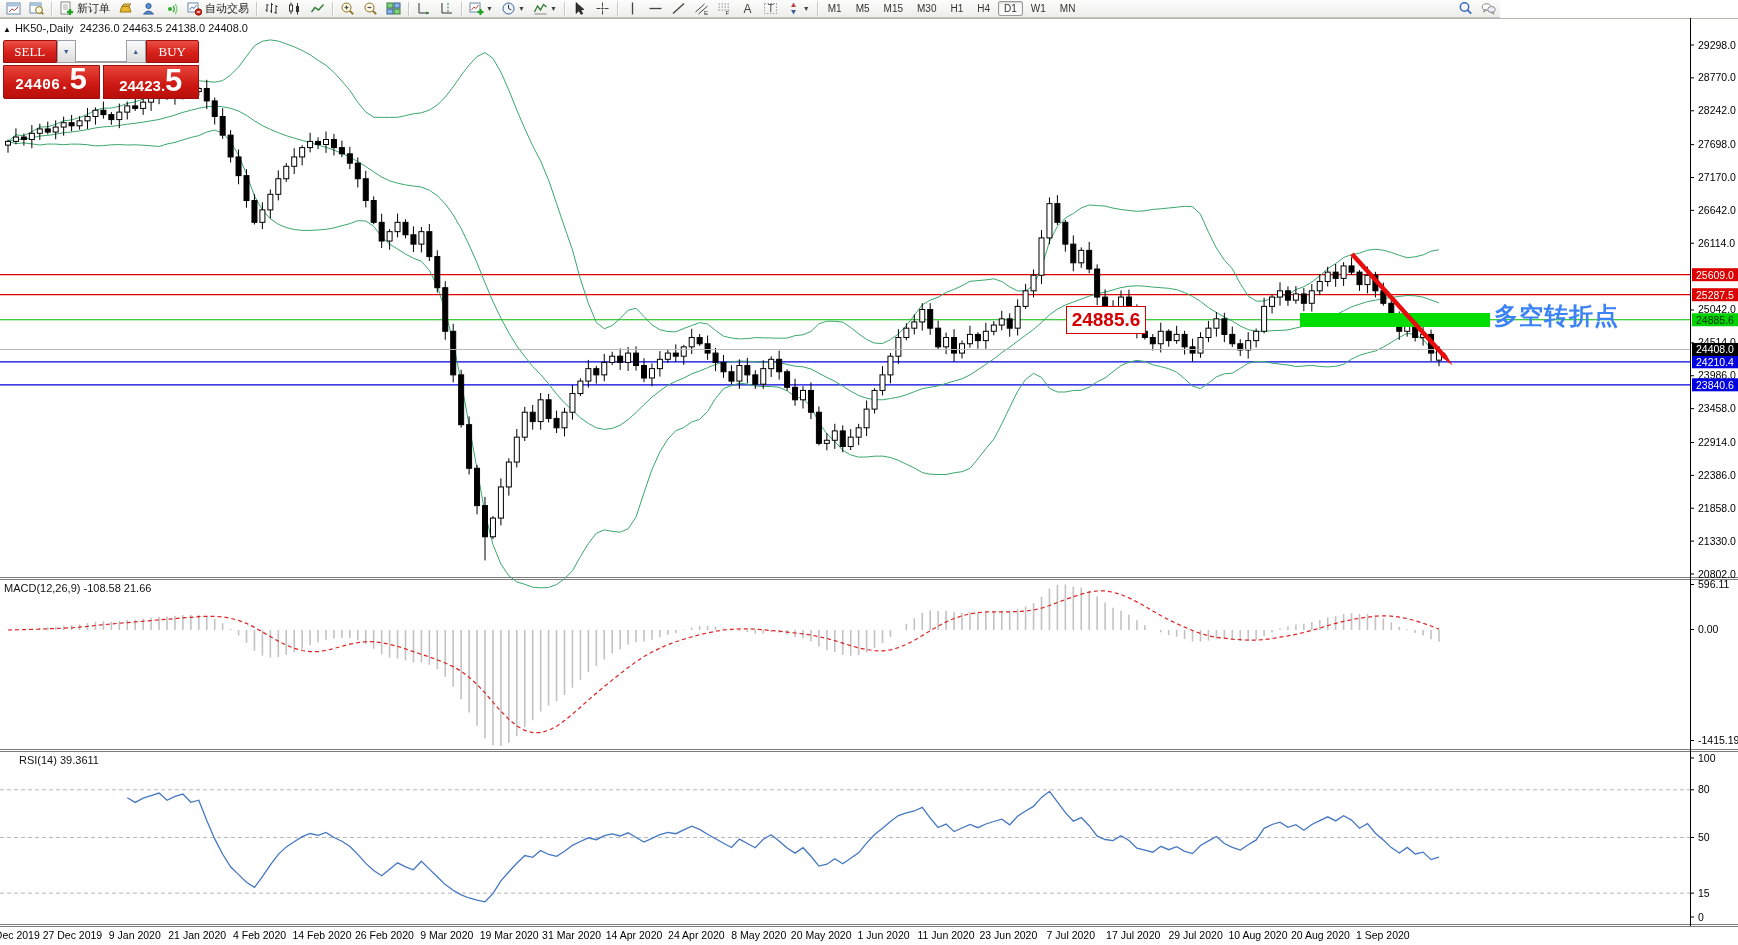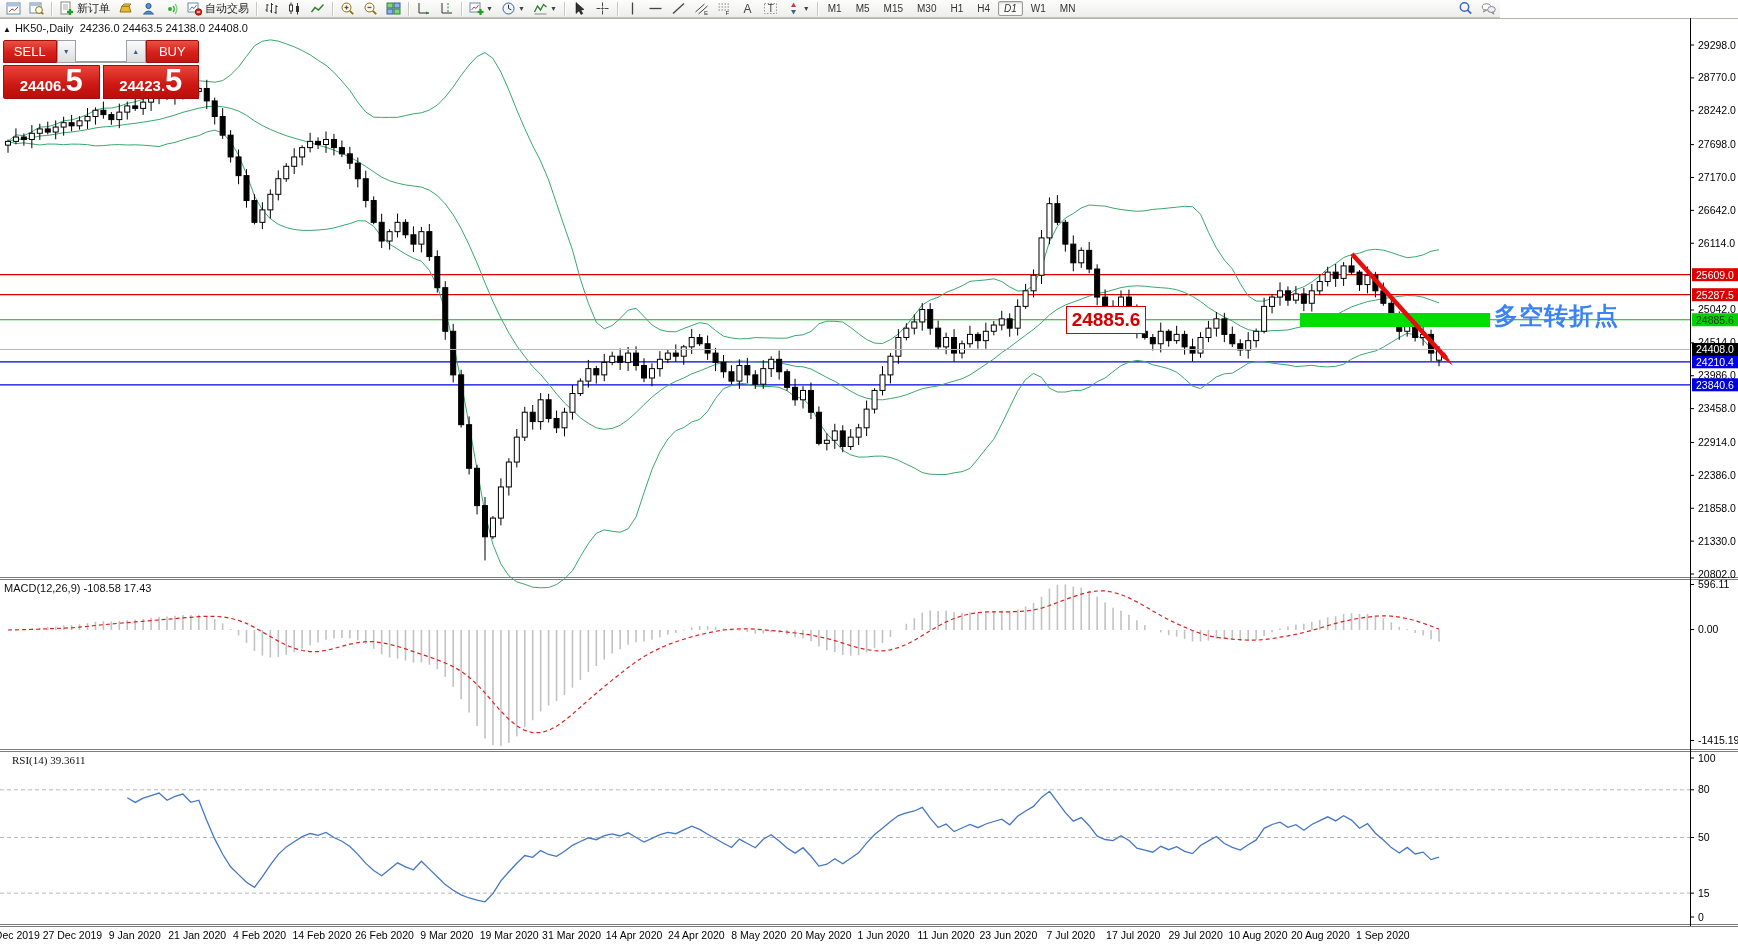--- a/index.html
+++ b/index.html
@@ -6,50 +6,50 @@
     font-family:"Liberation Sans",sans-serif;-webkit-font-smoothing:antialiased;}
   
   .toolbar{position:absolute;left:0;top:0;width:1500px;height:18px;display:flex;align-items:center;
     background:linear-gradient(#fdfdfd,#ededea);border-bottom:1px solid #c3c3bd;z-index:30;padding-left:2px;box-sizing:border-box;}
   .tb-item{display:flex;align-items:center;height:16px;padding:0 3px;border:1px solid transparent;border-radius:2px;cursor:default;}
   .tb-item svg{display:block;}
   .tb-label{font-size:11px;color:#222;margin-left:3px;white-space:nowrap;}
   .tb-caret{font-size:7px;color:#444;margin-left:2px;}
   .tb-sep{width:1px;height:14px;background:#c9c9c4;margin:0 3px;box-shadow:1px 0 0 #fff;}
   .tb-tf{font-size:10px;color:#333;padding:1px 5px;border:1px solid transparent;margin:0 1px;border-radius:2px;text-align:right;}
-  .tb-tf.active{border:1px solid #9a9a94;background:#fafafa;box-shadow:inset 0 1px 2px rgba(0,0,0,.18);font-style:italic;}
+  .tb-tf.active{border:1px solid #9a9a94;background:#fafafa;box-shadow:inset 0 1px 2px rgba(0,0,0,.18);}
   .tb-spacer{flex:1;}
   
   #chart-canvas{position:absolute;left:0;top:0;z-index:1;}
   .overlay{position:absolute;z-index:10;}
   .chart-header{left:3px;top:22px;font-size:11px;color:#111;white-space:nowrap;}
   .chart-header .tri{font-size:8px;margin-right:4px;}
   
   .trade-panel{left:3px;top:40px;width:196px;z-index:20;}
   .tp-row{display:flex;height:23px;}
   .btn-red{background:linear-gradient(#ec4f43,#d6201a 55%,#c31511);border:1px solid #9d0f0c;color:#fff;
-    display:flex;align-items:center;justify-content:center;font-size:13px;}
+    display:flex;align-items:center;justify-content:center;font-size:13px;font-family:Liberation Serif, serif;}
   .tp-sell,.tp-buy{width:53px;}
   .tp-sell{border-radius:2px 0 0 0;}
   .tp-buy{border-radius:0 2px 0 0;}
   .tp-step{width:18px;background:linear-gradient(#fbfbfb,#dcdcdc);border:1px solid #9aa0a6;color:#3b5d8f;
     display:flex;align-items:center;justify-content:center;font-size:7px;}
   .tp-lot{width:50px;border:1px solid #9aa0a6;border-left:none;border-right:none;text-align:center;font-size:13px;
     font-family:"Liberation Sans",sans-serif;padding:0;outline:none;margin-top:21px;}
   .tp-prices{display:flex;margin-top:2px;height:34px;}
   .tp-price{flex:1;display:flex;align-items:baseline;justify-content:center;color:#fff;
     background:linear-gradient(#e8453a,#cc1712 60%,#b90f0b);border:1px solid #9d0f0c;}
-  .tp-price:first-child{margin-right:3px;border-radius:0 0 0 2px;}
+  .tp-price:first-child{margin-right:3px;border-radius:0 0 0 2px;font-family:Liberation Mono, monospace;}
   .tp-price .pm{font-size:15px;font-weight:bold;align-self:flex-end;margin-bottom:4px;}
   .tp-price .pd{font-size:15px;font-weight:bold;align-self:flex-end;margin-bottom:4px;}
   .tp-price .pb{font-size:31px;font-weight:bold;line-height:30px;}
   
   .ind-label{font-size:11px;color:#111;white-space:nowrap;}
   .macd-label{left:4px;top:582px;}
-  .rsi-label{left:12px;top:754px;font-family:Liberation Serif, serif;}
+  .rsi-label{left:19px;top:754px;}
   
   .callout{left:1066px;top:306px;width:78px;height:26px;border:1px solid #d40000;background:#fff;color:#d40000;
     font-size:19px;font-weight:bold;display:flex;align-items:center;justify-content:center;z-index:12;}
   .zone-text{left:1494px;top:300px;font-size:24px;font-weight:bold;color:#3b82f6;white-space:nowrap;z-index:12;
     letter-spacing:1px;}
 </style>
 </head>
 <body>
 
 <svg id="chart-canvas" width="1738" height="945">
@@ -1045,20 +1045,20 @@
     </div>
     <div class="tp-price">
       <span class="pm">24423</span>
         <span class="pd">.</span>
         <span class="pb">5</span>
     </div>
   </div>
 </div>
 
 <div class="overlay ind-label macd-label">
-  <span>MACD(12,26,9)</span>&nbsp;<span>-108.58</span>&nbsp;<span>17.43</span>
+  <span>MACD(12,26,9)</span>&nbsp;<span>-108.58</span>&nbsp;<span>21.66</span>
 </div>
 <div class="overlay ind-label rsi-label">
   <span>RSI(14)</span>&nbsp;<span>39.3611</span>
 </div>
 
 <div class="overlay callout">24885.6</div>
 <div class="overlay zone-text">多空转折点</div>
 
 </body></html>

